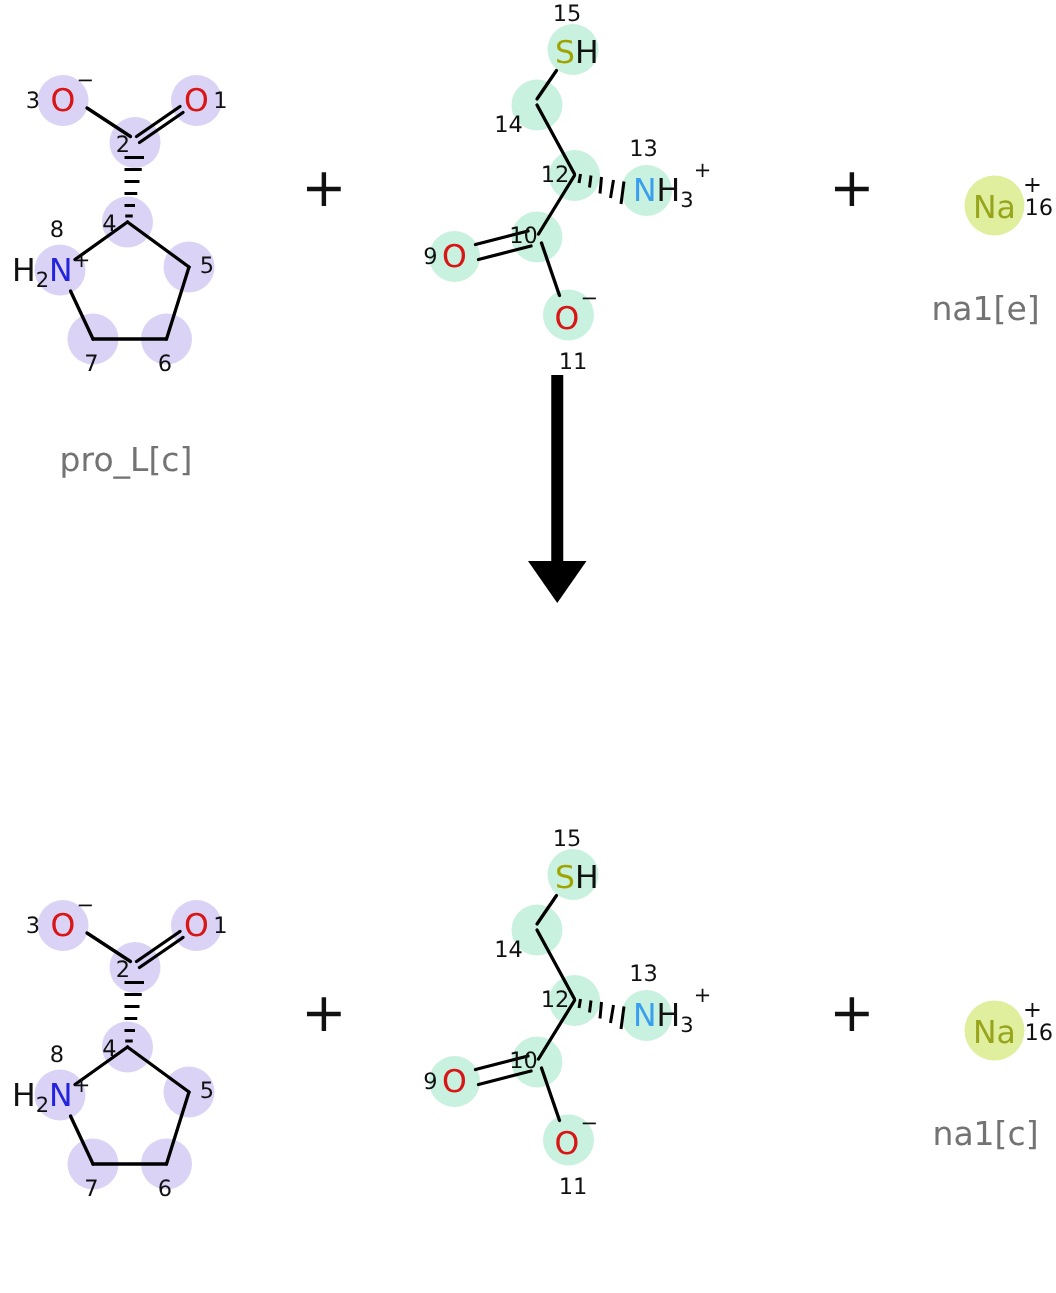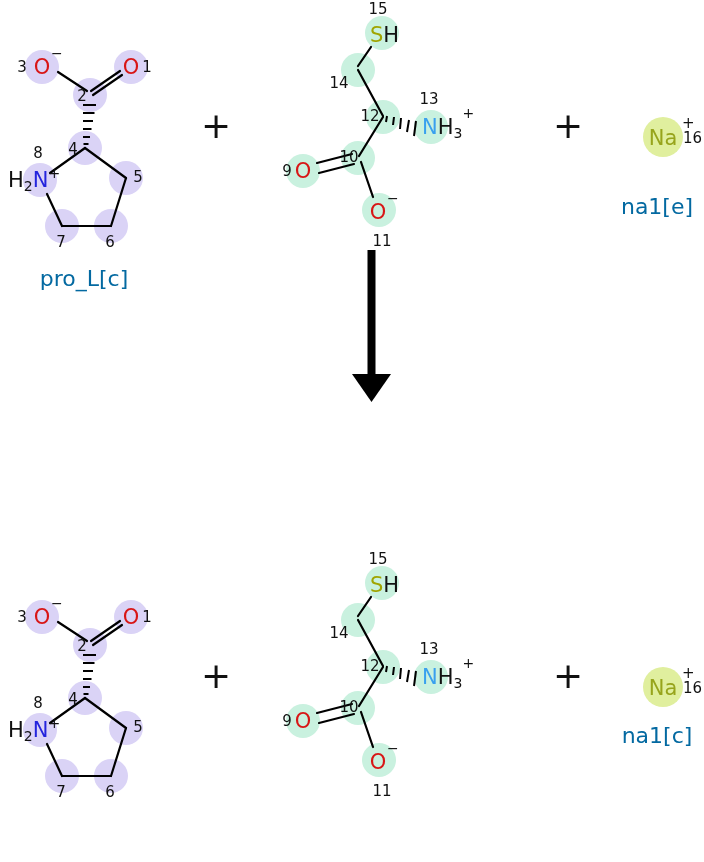--- a/index.html
+++ b/index.html
@@ -1,19 +1,19 @@
 <!DOCTYPE html>
 <html><head>
 <meta charset="utf-8">
 <style>
   html,body{margin:0;padding:0;background:#fff;}
   body{font-family:"DejaVu Sans","Liberation Sans",sans-serif;color:#111;}
   .canvas{position:relative;width:704px;height:862px;background:#fff;overflow:hidden;}
   .abs{position:absolute;}
-  .mol-label{position:absolute;font-size:22px;color:#0369a1;text-align:center;white-space:nowrap;}
+  .mol-label{position:absolute;font-size:22px;color:#737373;text-align:center;white-space:nowrap;}
   .plus{position:absolute;font-size:36px;color:#111;width:44px;height:44px;line-height:44px;text-align:center;}
   text{font-family:"DejaVu Sans","Liberation Sans",sans-serif;}
 </style>
 </head>
 <body>
 
 <div class="canvas">
 
   <svg width="0" height="0" style="position:absolute" aria-hidden="true">
     <defs>
@@ -110,21 +110,21 @@
         <text font-size="15" fill="#111" x="52" y="23">+</text>
         <text font-size="15" fill="#111" x="53" y="38">16</text>
       </g>
 
     </defs>
   </svg>
 
   <svg class="abs" style="left:0;top:25px" width="200" height="245">
       <use href="#proline-def"></use>
     </svg>
-  <div class="mol-label" style="left:14px;top:266px;width:140px">pro_L[c]</div>
+  <div class="mol-label" style="left:14px;top:295px;width:140px">pro_L[c]</div>
 
   <div class="plus" style="left:194px;top:104px">+</div>
 
   <svg class="abs" style="left:270px;top:0" width="210" height="255">
       <use href="#cysteine-def"></use>
     </svg>
 
   <div class="plus" style="left:546px;top:104px">+</div>
 
   <svg class="abs" style="left:630px;top:105px" width="74" height="62">
@@ -145,15 +145,15 @@
 
   <svg class="abs" style="left:270px;top:550px" width="210" height="255">
       <use href="#cysteine-def"></use>
     </svg>
 
   <div class="plus" style="left:546px;top:654px">+</div>
 
   <svg class="abs" style="left:630px;top:655px" width="74" height="62">
       <use href="#sodium-def"></use>
     </svg>
-  <div class="mol-label" style="left:610px;top:723px;width:94px">na1[c]</div>
+  <div class="mol-label" style="left:610px;top:744px;width:94px">na1[c]</div>
 
 </div>
 
 </body></html>

